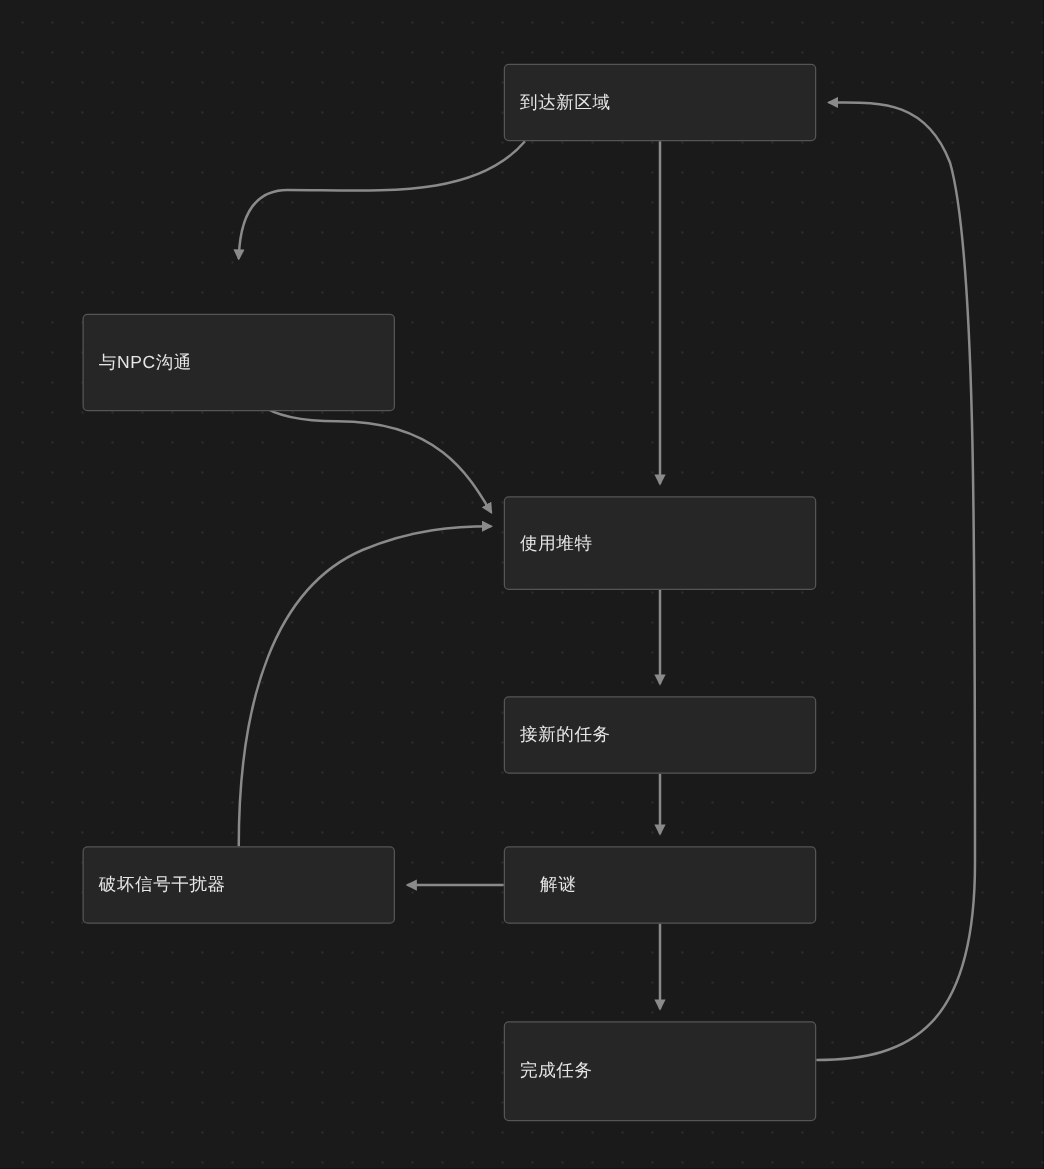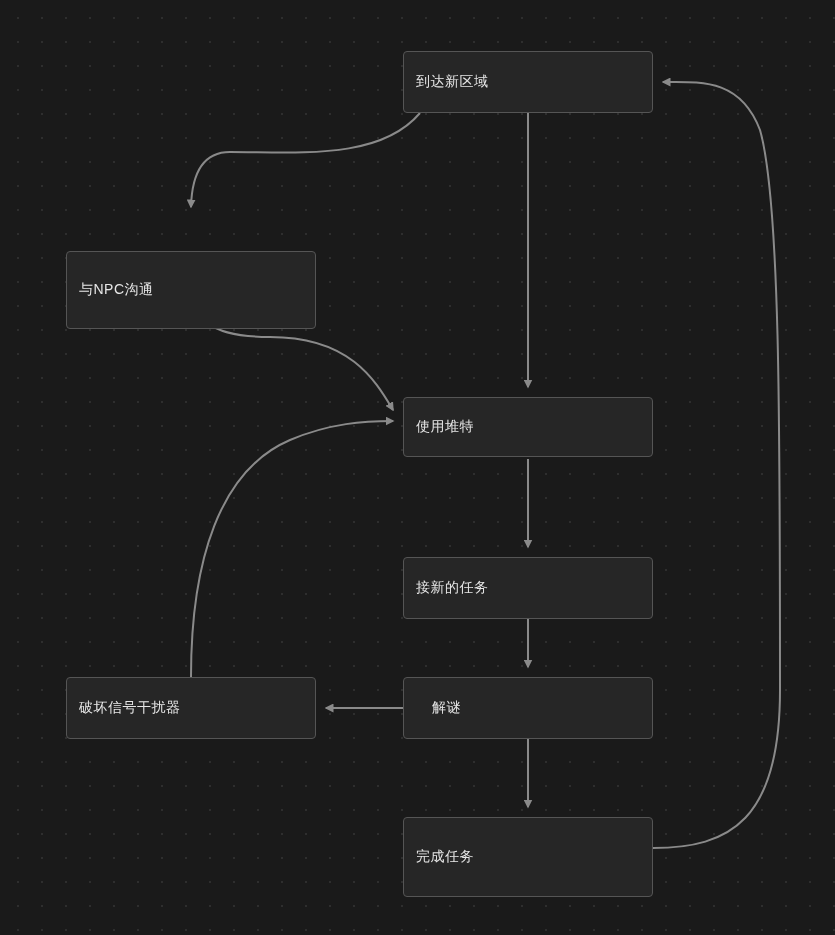--- a/index.html
+++ b/index.html
@@ -76,21 +76,21 @@
   </svg>
 
   <div class="node" style="left:403px; top:51px; width:250px; height:62px;">
     <span class="node-label">到达新区域</span>
   </div>
 
   <div class="node" style="left:66px; top:217px; width:250px; height:78px;margin-top:34px;">
     <span class="node-label">与NPC沟通</span>
   </div>
 
-  <div class="node" style="left:403px; top:397px; width:250px; height:60px;">
+  <div class="node" style="left:403px; top:397px; width:250px; height:75px;">
     <span class="node-label">使用堆特</span>
   </div>
 
   <div class="node" style="left:403px; top:557px; width:250px; height:62px;">
     <span class="node-label">接新的任务</span>
   </div>
 
   <div class="node" style="left:403px; top:677px; width:250px; height:62px;padding-left:28px;">
     <span class="node-label">解谜</span>
   </div>

